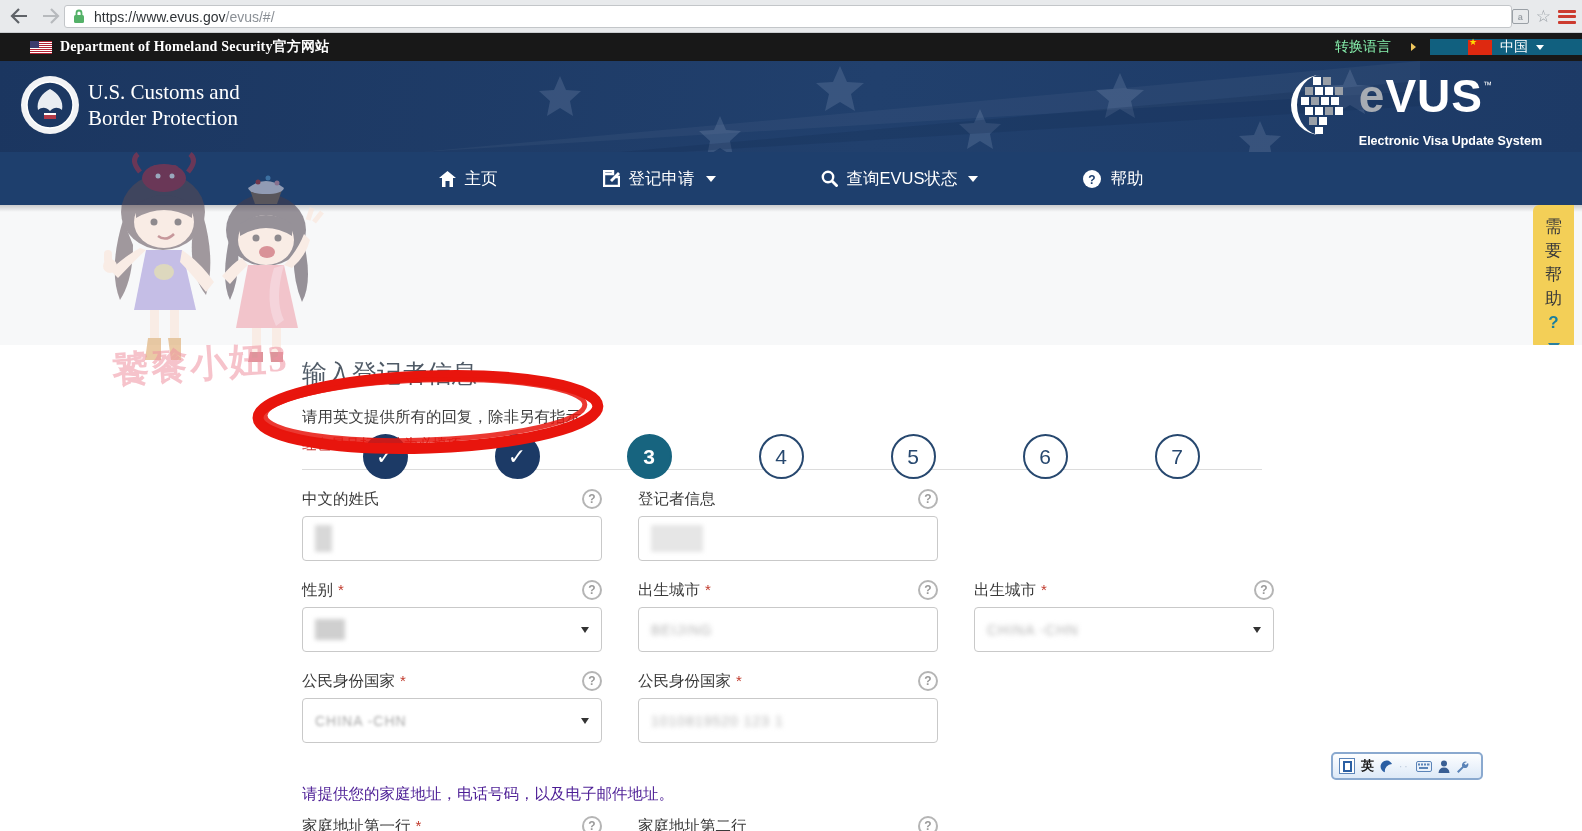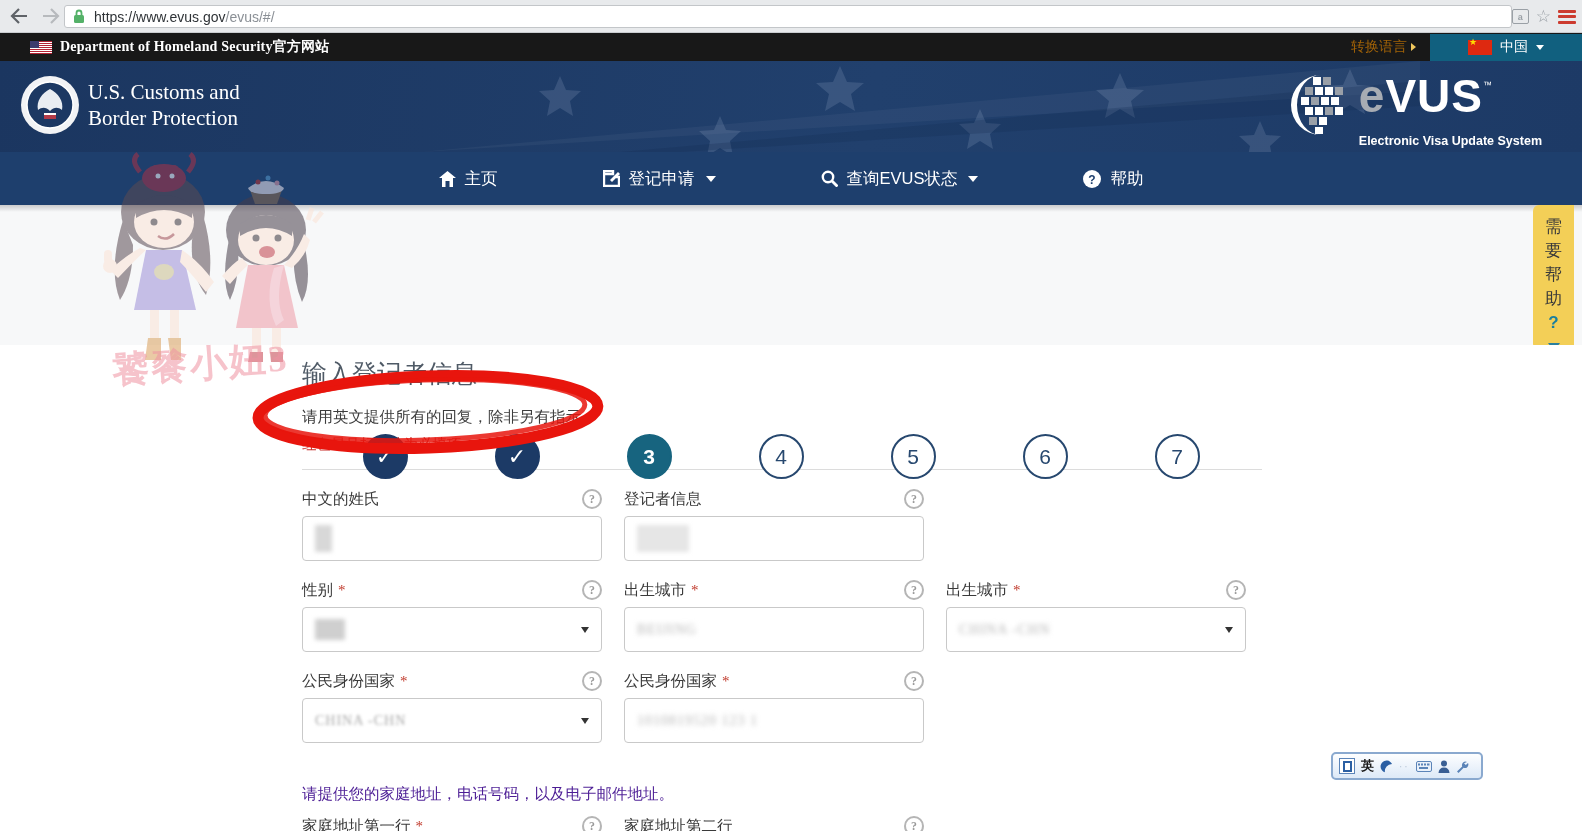--- a/index.html
+++ b/index.html
@@ -18,23 +18,23 @@
   .menu-burger i { display:block; height:3px; background:#cc3b2f; border-radius:1px; }
   .star-glyph { font-size:17px; color:#9aa0a6; line-height:1; }
   .translate-box { width:17px; height:15px; border:1.5px solid #9aa0a6; border-radius:2px; color:#9aa0a6; font-size:9px; font-weight:bold; display:flex; align-items:center; justify-content:center; }
 
   
   .gov-banner { position:absolute; left:0; top:33px; width:100%; height:28px; background:#181818; display:flex; align-items:center; color:#fff;padding-left:20px; }
   .us-flag { width:22px; height:13px; margin-left:10px; position:relative; background:repeating-linear-gradient(#b22234 0 1px,#fff 1px 2px,#b22234 2px 3px,#fff 3px 4px,#b22234 4px 5px,#fff 5px 6px,#b22234 6px 7px,#fff 7px 8px,#b22234 8px 9px,#fff 9px 10px,#b22234 10px 11px,#fff 11px 12px,#b22234 12px 13px); }
   .us-flag::before { content:""; position:absolute; left:0; top:0; width:9px; height:7px; background:#3c3b6e; }
   .gov-banner-text { margin-left:8px; font-family:"Liberation Serif", serif; font-weight:bold; font-size:14px; letter-spacing:.2px; }
   .banner-right { position:absolute; right:0; top:0; height:28px; display:flex; align-items:center; }
-  .translate-link { color:#a16207; font-size:14px; margin-right:14px; display:flex; align-items:center; gap:4px; }
+  .translate-link { color:#86efac; font-size:14px; margin-right:14px; display:flex; align-items:center; gap:20px; }
   .tri-right { width:0; height:0; border-left:5px solid #f0c75e; border-top:4px solid transparent; border-bottom:4px solid transparent; }
-  .country-box { width:152px; height:27px; background:#11607f; display:flex; align-items:center; justify-content:center; gap:8px; color:#fff; font-size:14px; }
+  .country-box { width:152px; height:16px; background:#11607f; display:flex; align-items:center; justify-content:center; gap:8px; color:#fff; font-size:14px; }
   .cn-flag { width:24px; height:15px; background:#de2910; position:relative; }
   .cn-flag::before { content:"★"; position:absolute; left:1px; top:-3px; color:#ffde00; font-size:9px; }
   .tri-down-w { width:0; height:0; border-top:5px solid #fff; border-left:4px solid transparent; border-right:4px solid transparent; }
 
   
   .masthead { position:absolute; left:0; top:61px; width:100%; height:91px; background:linear-gradient(100deg,#1b3660 0%,#21406d 55%,#1d3a66 100%); overflow:hidden; }
   .flag-art { position:absolute; left:420px; top:0; width:1000px; height:91px; opacity:.8; }
   .agency { position:absolute; left:88px; top:18px; color:#fff; font-family:"Liberation Serif", serif; font-size:21px; line-height:1.25; }
   .seal { position:absolute; left:20px; top:14px; }
   .evus-logo { position:absolute; right:40px; top:12px; display:flex; align-items:flex-start; }
@@ -69,21 +69,21 @@
   .help-tab .q { color:#1a7f9e; font-weight:bold; }
   .tri-down-teal { width:0; height:0; border-top:8px solid #2a7f9e; border-left:6px solid transparent; border-right:6px solid transparent; margin-top:8px; }
 
   
   .content { position:absolute; left:0; top:345px; width:100%; height:486px; background:#fff; }
   .form-wrap { position:absolute; left:302px; top:0; width:960px; }
   .page-title { margin-top:12px; font-size:25px; color:#4f5a66; font-weight:400; }
   .instruction { margin-top:17px; font-size:15.5px; color:#3d3d3d; }
   .required-note { margin-top:7px; font-size:14.5px; color:#c9302c; }
   .divider { margin-top:15px; border-top:1px solid #dcdcdc; width:960px; }
-  .frow { display:flex; gap:22px; margin-top:19px;font-family:Liberation Serif, serif; }
+  .frow { display:flex; gap:36px; margin-top:19px; }
   .field { width:300px; }
   .field-head { display:flex; justify-content:space-between; align-items:center; margin-bottom:7px; height:20px; }
   .flabel { font-size:15.5px; color:#3a3a3a; }
   .star { color:#c0392b; margin-left:5px; font-size:15px; }
   .help-circle { width:20px; height:20px; border:2px solid #b5b5b5; border-radius:50%; color:#9a9a9a; font-size:12px; font-weight:bold; display:flex; align-items:center; justify-content:center; cursor:pointer; }
   .input-box { position:relative; width:300px; height:45px; background:#fff; border:1px solid #c9c9c9; border-radius:4px; display:flex; align-items:center; padding:0 12px; }
   .caret { position:absolute; right:12px; top:19px; width:0; height:0; border-top:6px solid #333; border-left:4px solid transparent; border-right:4px solid transparent; }
   .redact { background:#dfdfdf; filter:blur(2px); border-radius:1px; }
   .r-sm { width:17px; height:27px; background:#d8d8d8; }
   .r-md { width:52px; height:27px; background:#e6e6e6; }

